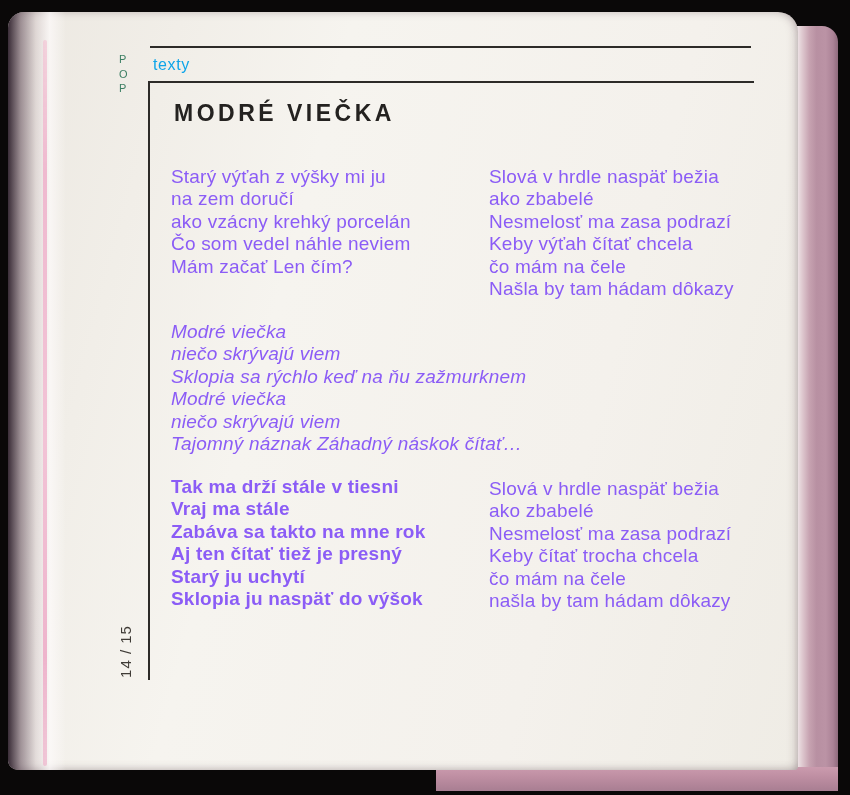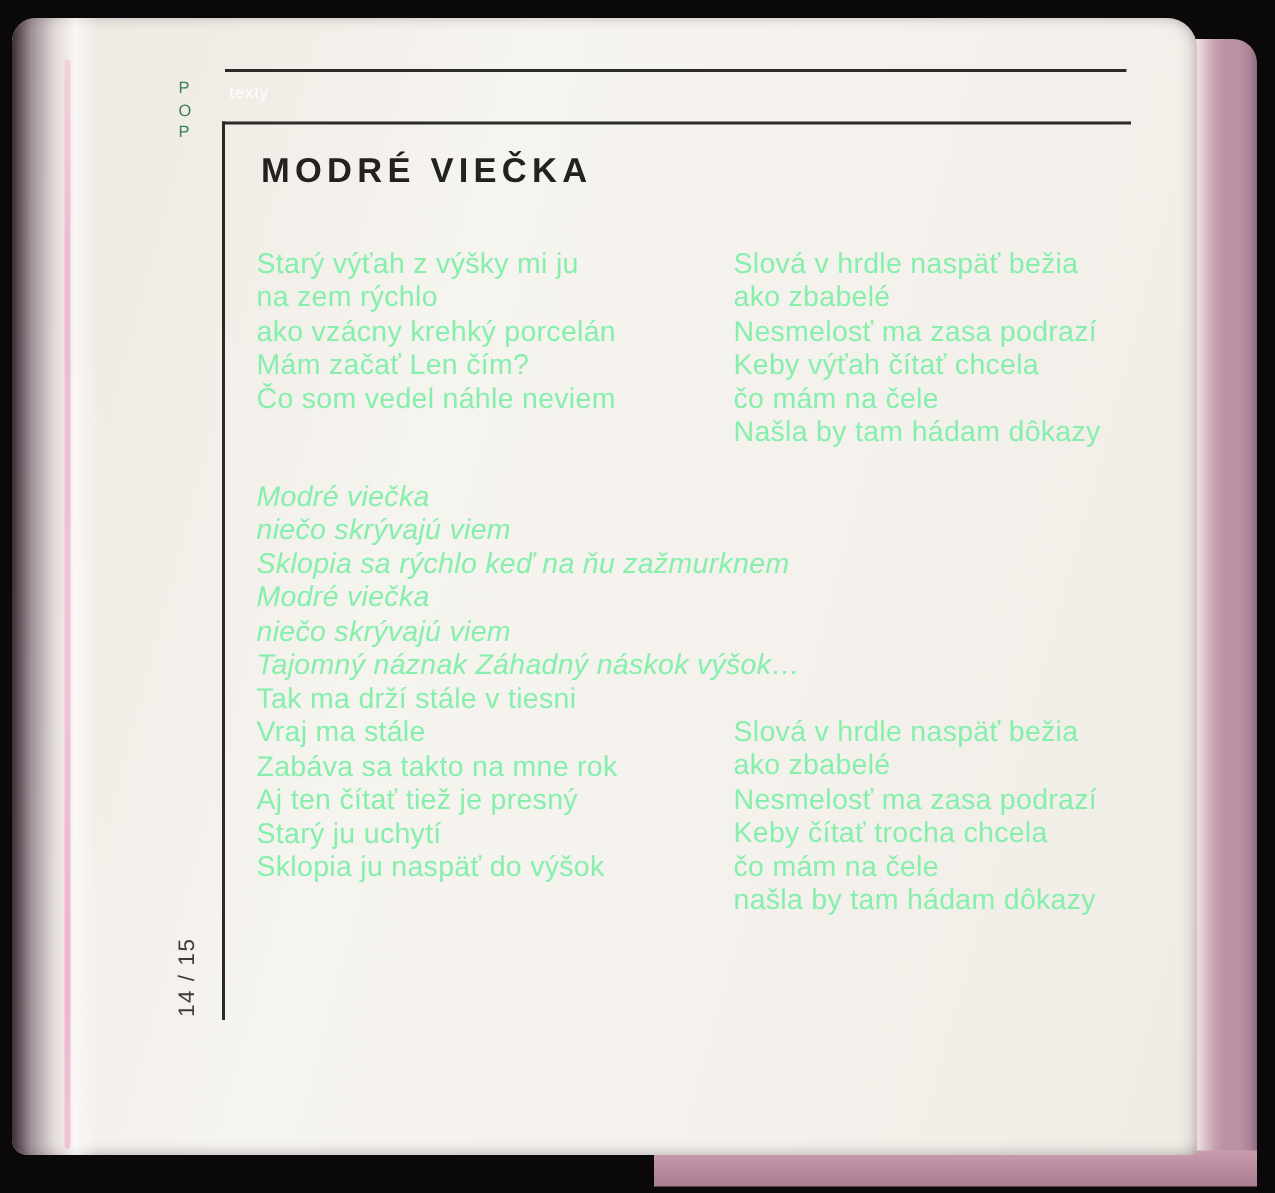--- a/index.html
+++ b/index.html
@@ -77,46 +77,46 @@
   .imprint-pop {
     position: absolute;
     left: 119px; top: 52px;
     color: #3c7f63;
     font-size: 11px; line-height: 14.5px;
     letter-spacing: 0.5px;
   }
   .section-label {
     position: absolute;
     left: 153px; top: 56px;
-    color: #ffffff;
-    font-size: 11px;
+    color: #0ea5e9;
+    font-size: 16px;
     letter-spacing: 0.6px;
   }
 
   .song-title {
     position: absolute;
     left: 174px; top: 100px;
     font-size: 23px;
     font-weight: 700;
     letter-spacing: 3.5px;
     color: #242220;
   }
 
   .verse {
     position: absolute;
     font-size: 19px;
     line-height: 22.4px;
-    color: #86efac;
+    color: #8b5cf6;
     letter-spacing: 0.2px;
     white-space: nowrap;
   }
   .v1l { left: 171px; top: 166px; }
   .v1r { left: 489px; top: 166px; }
   .chorus { left: 171px; top: 321px; font-style: italic; }
-  .v2l { left: 171px; top: 456px; }
+  .v2l { left: 171px; top: 476px; font-weight: bold; }
   .v2r { left: 489px; top: 478px; }
 
   .page-number {
     position: absolute;
     left: 94px; top: 643px; width: 62px;
     text-align: center;
     transform: rotate(-90deg);
     font-size: 15px;
     letter-spacing: 1px;
     color: #3f3b36;
@@ -142,42 +142,42 @@
     <div>O</div>
     <div>P</div>
   </div>
 
   <div class="section-label">texty</div>
 
   <h1 class="song-title" style="margin:0;">MODRÉ VIEČKA</h1>
 
   <div class="verse v1l">
     <div>Starý výťah z výšky mi ju</div>
-    <div>na zem rýchlo</div>
+    <div>na zem doručí</div>
     <div>ako vzácny krehký porcelán</div>
+    <div>Čo som vedel náhle neviem</div>
     <div>Mám začať Len čím?</div>
-    <div>Čo som vedel náhle neviem</div>
   </div>
 
   <div class="verse v1r">
     <div>Slová v hrdle naspäť bežia</div>
     <div>ako zbabelé</div>
     <div>Nesmelosť ma zasa podrazí</div>
     <div>Keby výťah čítať chcela</div>
     <div>čo mám na čele</div>
     <div>Našla by tam hádam dôkazy</div>
   </div>
 
   <div class="verse chorus">
     <div>Modré viečka</div>
     <div>niečo skrývajú viem</div>
     <div>Sklopia sa rýchlo keď na ňu zažmurknem</div>
     <div>Modré viečka</div>
     <div>niečo skrývajú viem</div>
-    <div>Tajomný náznak Záhadný náskok výšok…</div>
+    <div>Tajomný náznak Záhadný náskok čítať…</div>
   </div>
 
   <div class="verse v2l">
     <div>Tak ma drží stále v tiesni</div>
     <div>Vraj ma stále</div>
     <div>Zabáva sa takto na mne rok</div>
     <div>Aj ten čítať tiež je presný</div>
     <div>Starý ju uchytí</div>
     <div>Sklopia ju naspäť do výšok</div>
   </div>

